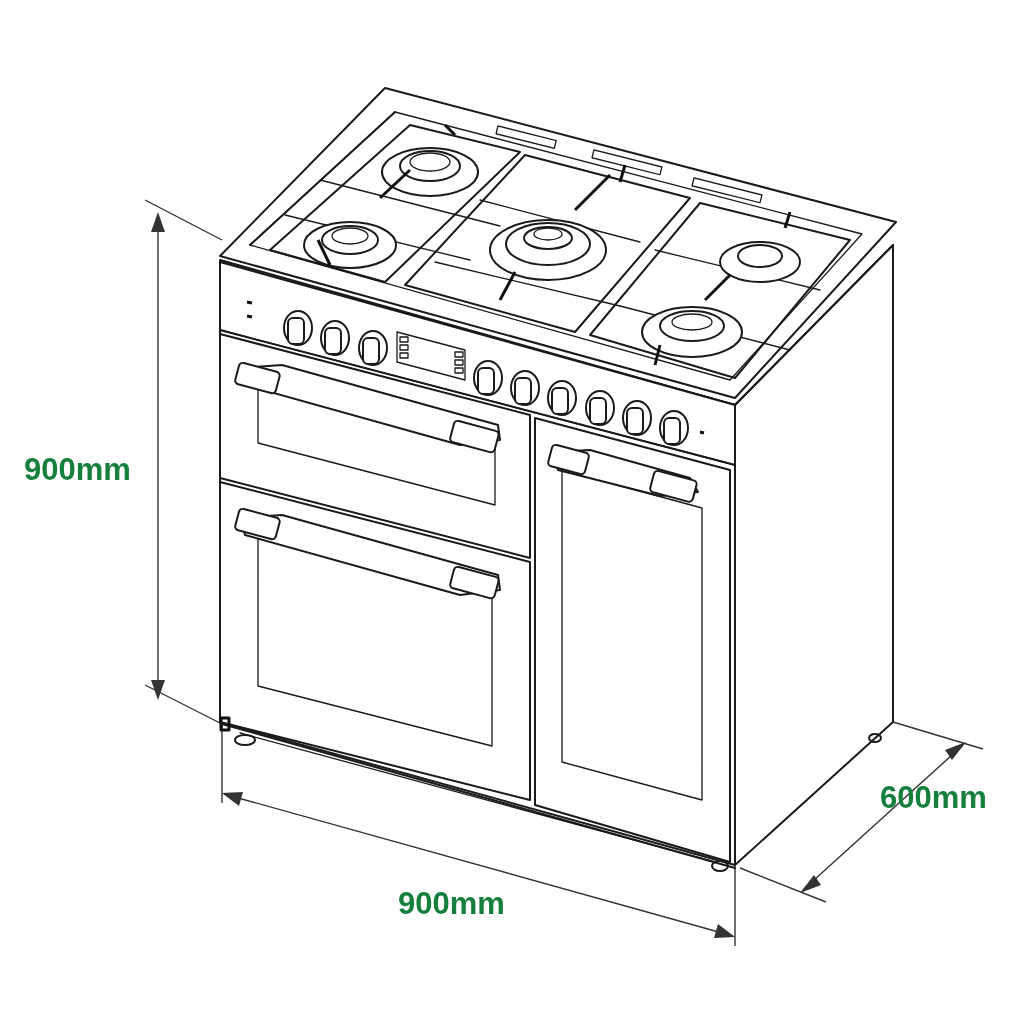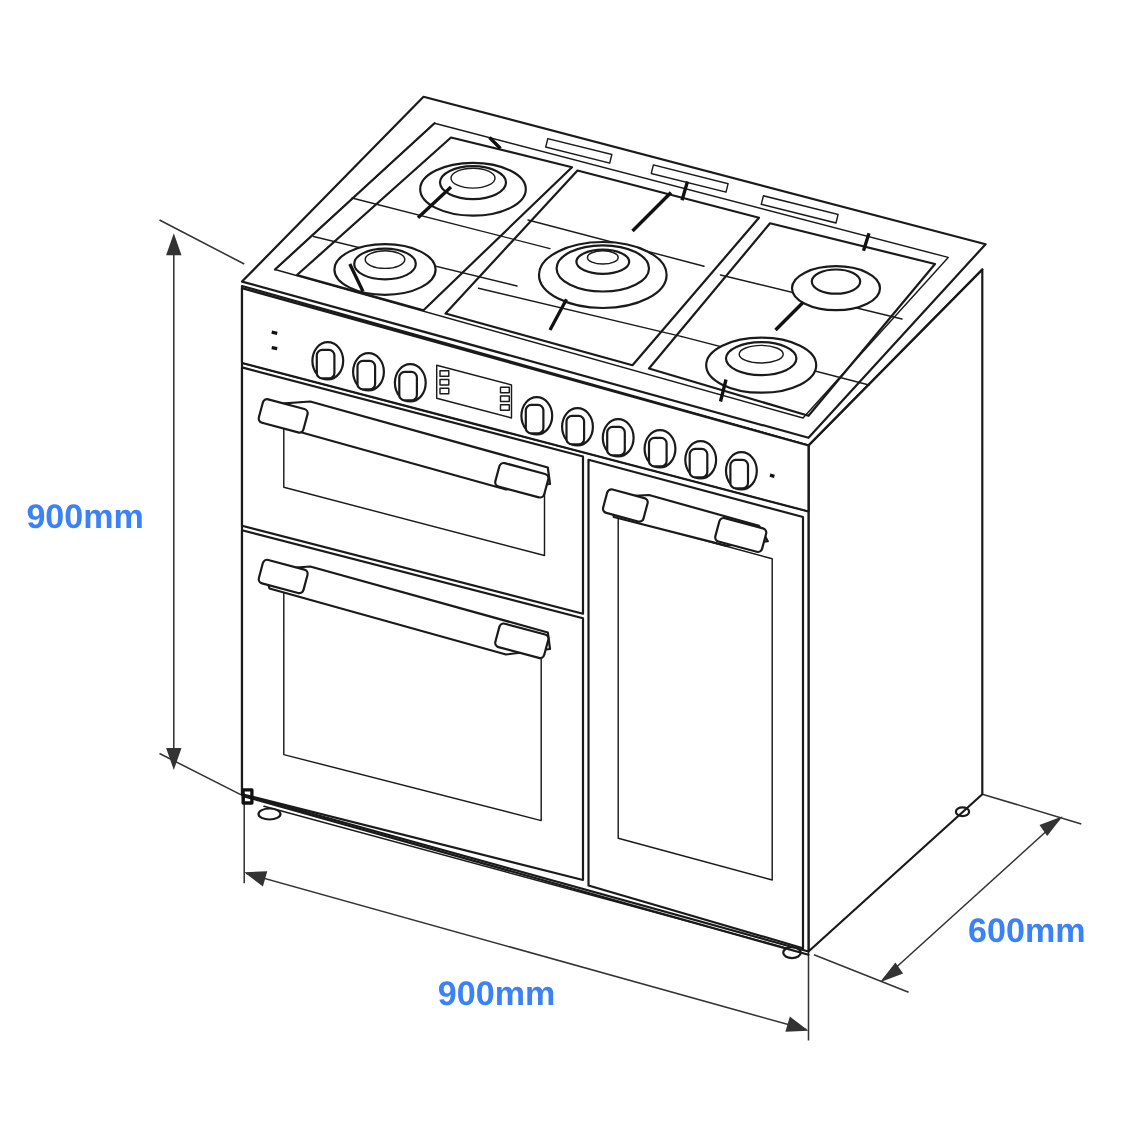--- a/index.html
+++ b/index.html
@@ -1,18 +1,18 @@
 <!DOCTYPE html>
 <html><head>
 <meta charset="utf-8">
 <style>
   html, body { margin:0; padding:0; background:#ffffff; }
   body { width:1024px; height:1024px; position:relative; overflow:hidden; font-family:"Liberation Sans", sans-serif; }
   svg { position:absolute; left:0; top:0; }
-  .dim-label { position:absolute; color:#3b82f6; font-weight:bold; font-size:31px; font-family:"Liberation Sans", sans-serif; letter-spacing:0px; }
+  .dim-label { position:absolute; color:#15803d; font-weight:bold; font-size:31px; font-family:"Liberation Sans", sans-serif; letter-spacing:0px; }
   .ln { stroke:#1a1a1a; fill:none; stroke-width:2; stroke-linejoin:round; stroke-linecap:round; }
   .lnt { stroke:#1a1a1a; fill:none; stroke-width:1.3; stroke-linejoin:round; stroke-linecap:round; }
   .lnb { stroke:#111; fill:none; stroke-width:3; stroke-linejoin:round; }
   .fillw { fill:#ffffff; }
   .dim { stroke:#333; stroke-width:1.4; fill:none; }
   .arrow { fill:#333; }
 </style>
 </head>
 <body>
 
@@ -198,14 +198,14 @@
     <line class="lnt" x1="240" y1="733" x2="715" y2="862"></line>
     <rect class="lnb" x="221" y="718" width="8" height="12"></rect>
     <ellipse class="ln" cx="245" cy="740" rx="10" ry="5"></ellipse>
     <ellipse class="ln" cx="720" cy="866" rx="8" ry="5"></ellipse>
     <ellipse class="ln" cx="875" cy="738" rx="6" ry="4"></ellipse>
   </g>
 </svg>
 
 <div class="dim-label" style="left:24px; top:452px;">900mm</div>
 <div class="dim-label" style="left:398px; top:886px;">900mm</div>
-<div class="dim-label" style="left:880px; top:828px;">600mm</div>
+<div class="dim-label" style="left:880px; top:780px;">600mm</div>
 </div>
 
 </body></html>

